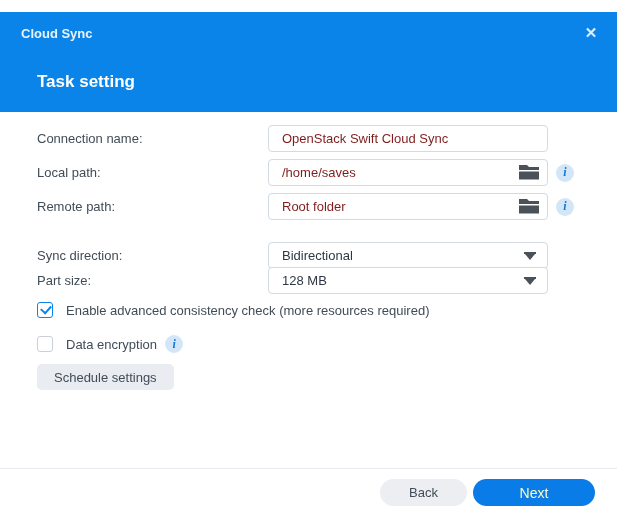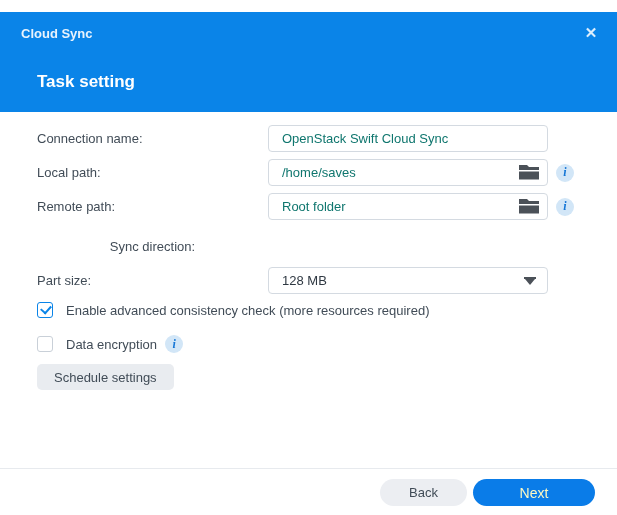--- a/index.html
+++ b/index.html
@@ -32,21 +32,21 @@
   .row { position:absolute; left:37px; height:27px; display:flex; align-items:center; }
   .row .label { width:231px; font-size:13px; color:#414c57; }
   .control {
     position:relative; width:280px; height:27px;
     border:1px solid #d4dae1; border-radius:4px; background:#fff;
     display:flex; align-items:center;
   }
   .control input {
     border:none; outline:none; background:transparent;
     font-family:"Liberation Sans", sans-serif;
-    font-size:13px; color:#0f766e; width:100%; padding:0 30px 0 13px;
+    font-size:13px; color:#7f1d1d; width:100%; padding:0 30px 0 13px;
   }
   .control.plain input { padding-right:13px; }
   .folder-btn {
     position:absolute; right:5px; top:3px; width:26px; height:20px;
     display:flex; align-items:center; justify-content:center;
     background:transparent; border:none; cursor:pointer;
   }
   .select-value { font-size:13px; color:#2f3842; padding-left:13px; }
   .caret {
     position:absolute; right:12px; top:11px;
@@ -96,21 +96,21 @@
   }
   .next-btn {
     position:absolute; left:473px; top:479px; width:122px; height:27px;
     border:none; border-radius:14px; background:#0a7ce8; color:#fef9c3;
     font-size:14px; font-family:"Liberation Sans", sans-serif; cursor:pointer;
   }
   
   .row-0 { top:25px; }
   .row-1 { top:59px; }
   .row-2 { top:93px; }
-  .row-3 { top:133px;text-align:center; }
+  .row-3 { top:142px; }
   .row-4 { top:167px; }
   .crow-0 { top:201px; }
   .crow-1 { top:235px; }
 </style>
 </head>
 <body>
 
 <div class="dialog">
 
   <div class="header">
@@ -155,20 +155,24 @@
               <rect x="1" y="7.5" width="20" height="8" fill="#4b5158"></rect>
             </svg>
           </span>
         </button>
       </div>
       <span class="info-icon">i</span>
     </div>
 
     <div class="row row-3">
       <span class="label">Sync direction:</span>
+      <div class="control">
+        <span class="select-value">Bidirectional</span>
+        <span class="caret"></span>
+      </div>
     </div>
 
     <div class="row row-4">
       <span class="label">Part size:</span>
       <div class="control">
         <span class="select-value">128 MB</span>
         <span class="caret"></span>
       </div>
     </div>
 

